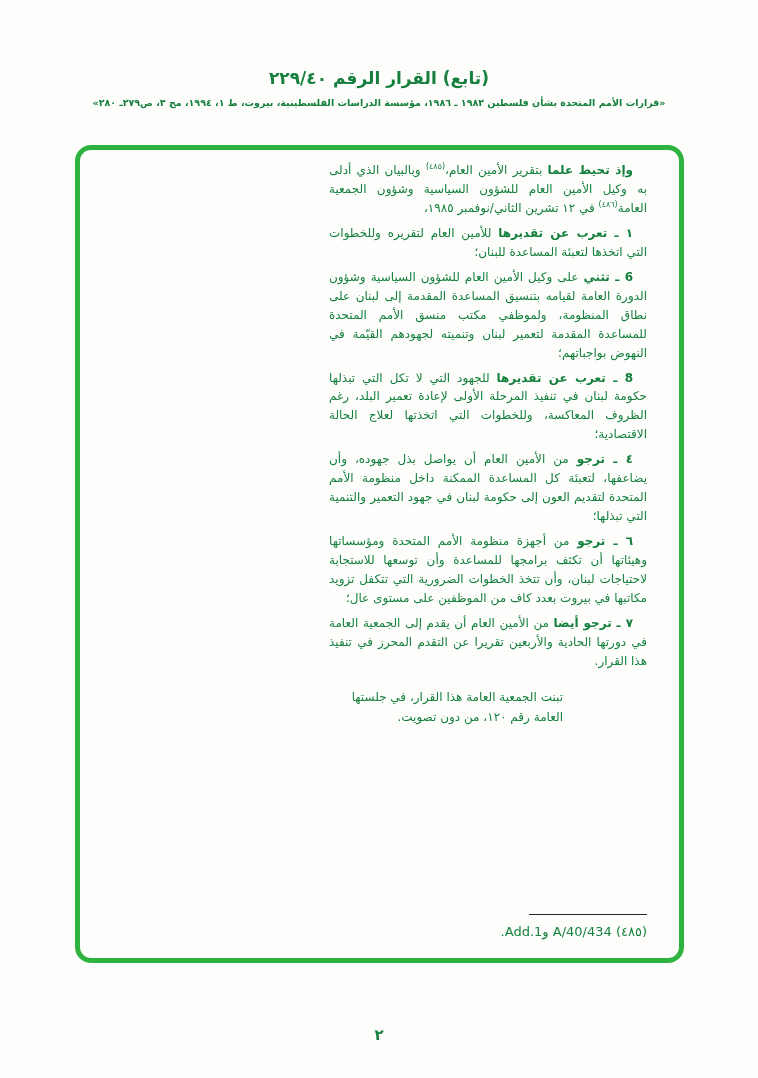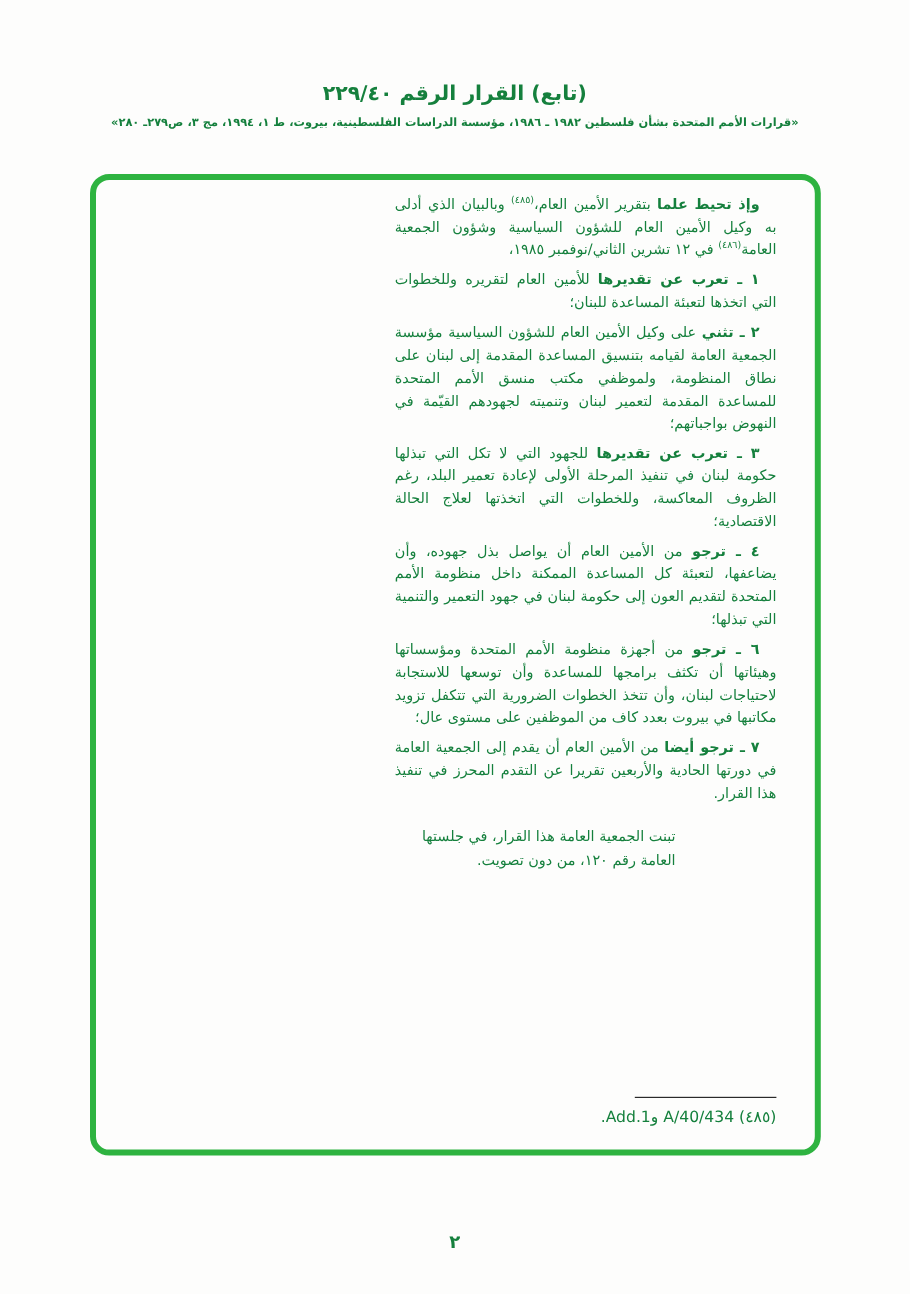--- a/index.html
+++ b/index.html
@@ -108,23 +108,23 @@
     <div class="citation">«قرارات الأمم المتحدة بشأن فلسطين ١٩٨٢ ـ ١٩٨٦، مؤسسة الدراسات الفلسطينية، بيروت، ط ١، ١٩٩٤، مج ٣، ص٢٧٩ـ ٢٨٠»</div>
   </div>
 
   <div class="green-box">
     <div class="box-inner">
 
       <p class="para"><span class="lead">وإذ تحيط علما</span><span> بتقرير الأمين العام،</span><sup class="ref">(٤٨٥)</sup><span> وبالبيان الذي أدلى به وكيل الأمين العام للشؤون السياسية وشؤون الجمعية العامة</span><sup class="ref">(٤٨٦)</sup><span> في ١٢ تشرين الثاني/نوفمبر ١٩٨٥،</span></p>
 
       <p class="para"><span class="lead">١ ـ تعرب عن تقديرها</span><span> للأمين العام لتقريره وللخطوات التي اتخذها لتعبئة المساعدة للبنان؛</span></p>
 
-      <p class="para"><span class="lead">٢ ـ تثني</span><span> على وكيل الأمين العام للشؤون السياسية مؤسسة الجمعية العامة لقيامه بتنسيق المساعدة المقدمة إلى لبنان على نطاق المنظومة، ولموظفي مكتب منسق الأمم المتحدة للمساعدة المقدمة لتعمير لبنان وتنميته لجهودهم القيّمة في النهوض بواجباتهم؛</span></p>
+      <p class="para"><span class="lead">6 ـ تثني</span><span> على وكيل الأمين العام للشؤون السياسية وشؤون الدورة العامة لقيامه بتنسيق المساعدة المقدمة إلى لبنان على نطاق المنظومة، ولموظفي مكتب منسق الأمم المتحدة للمساعدة المقدمة لتعمير لبنان وتنميته لجهودهم القيّمة في النهوض بواجباتهم؛</span></p>
 
-      <p class="para"><span class="lead">٣ ـ تعرب عن تقديرها</span><span> للجهود التي لا تكل التي تبذلها حكومة لبنان في تنفيذ المرحلة الأولى لإعادة تعمير البلد، رغم الظروف المعاكسة، وللخطوات التي اتخذتها لعلاج الحالة الاقتصادية؛</span></p>
+      <p class="para"><span class="lead">8 ـ تعرب عن تقديرها</span><span> للجهود التي لا تكل التي تبذلها حكومة لبنان في تنفيذ المرحلة الأولى لإعادة تعمير البلد، رغم الظروف المعاكسة، وللخطوات التي اتخذتها لعلاج الحالة الاقتصادية؛</span></p>
 
       <p class="para"><span class="lead">٤ ـ ترجو</span><span> من الأمين العام أن يواصل بذل جهوده، وأن يضاعفها، لتعبئة كل المساعدة الممكنة داخل منظومة الأمم المتحدة لتقديم العون إلى حكومة لبنان في جهود التعمير والتنمية التي تبذلها؛</span></p>
 
 
       <p class="para"><span class="lead">٦ ـ ترجو</span><span> من أجهزة منظومة الأمم المتحدة ومؤسساتها وهيئاتها أن تكثف برامجها للمساعدة وأن توسعها للاستجابة لاحتياجات لبنان، وأن تتخذ الخطوات الضرورية التي تتكفل تزويد مكاتبها في بيروت بعدد كاف من الموظفين على مستوى عال؛</span></p>
 
       <p class="para"><span class="lead">٧ ـ ترجو أيضا</span><span> من الأمين العام أن يقدم إلى الجمعية العامة في دورتها الحادية والأربعين تقريرا عن التقدم المحرز في تنفيذ هذا القرار.</span></p>
 
       <div class="closing">تبنت الجمعية العامة هذا القرار، في جلستها العامة رقم ١٢٠، من دون تصويت.</div>
 

